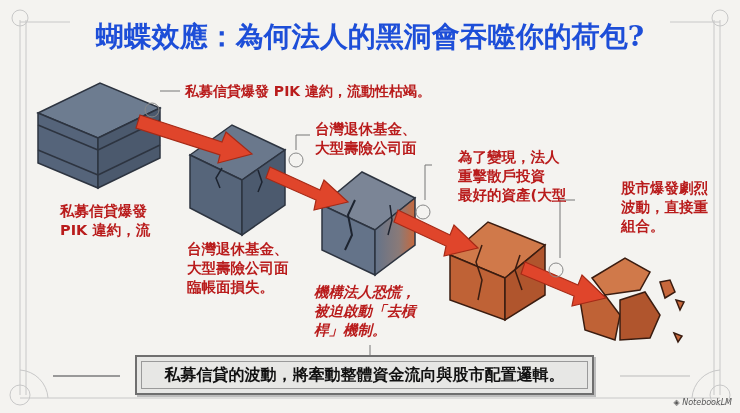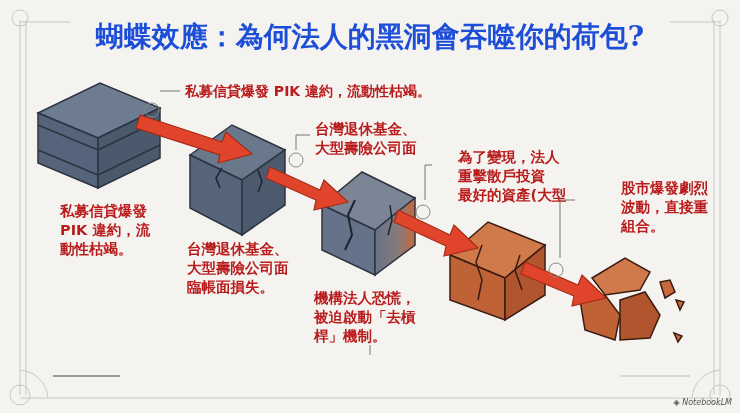--- a/index.html
+++ b/index.html
@@ -107,49 +107,51 @@
     </g>
   </svg>
 
   <div class="title">蝴蝶效應：為何法人的黑洞會吞噬你的荷包?</div>
 
   <div class="label" style="left:185px;top:82px;font-size:14px;">私募信貸爆發 PIK 違約，流動性枯竭。</div>
 
   <div class="label" style="left:60px;top:202px;">
     <div>私募信貸爆發</div>
     <div>PIK 違約，流</div>
-    <div>動性枯竭。</div>
   </div>
 
   <div class="label" style="left:315px;top:120px;">
     <div>台灣退休基金、</div>
     <div>大型壽險公司面</div>
   </div>
 
   <div class="label" style="left:187px;top:240px;">
     <div>台灣退休基金、</div>
     <div>大型壽險公司面</div>
     <div>臨帳面損失。</div>
   </div>
 
-  <div class="label" style="left:314px;top:289px;">
+  <div class="label" style="left:314px;top:283px;font-style:italic;">
     <div>機構法人恐慌，</div>
     <div>被迫啟動「去槓</div>
     <div>桿」機制。</div>
   </div>
 
   <div class="label" style="left:458px;top:148px;">
     <div>為了變現，法人</div>
     <div>重擊散戶投資</div>
     <div>最好的資產(大型</div>
   </div>
 
   <div class="label" style="left:589px;top:179px;margin-left:32px;">
     <div>股市爆發劇烈</div>
     <div>波動，直接重</div>
     <div>組合。</div>
   </div>
 
+  <div class="banner">
+    <span style="position:relative">私募信貸的波動，將牽動整體資金流向與股市配置邏輯。</span>
+  </div>
 
   <div class="watermark">
     <span>◈ </span><span>NotebookLM</span>
   </div>
 </div>
 
 </body></html>

